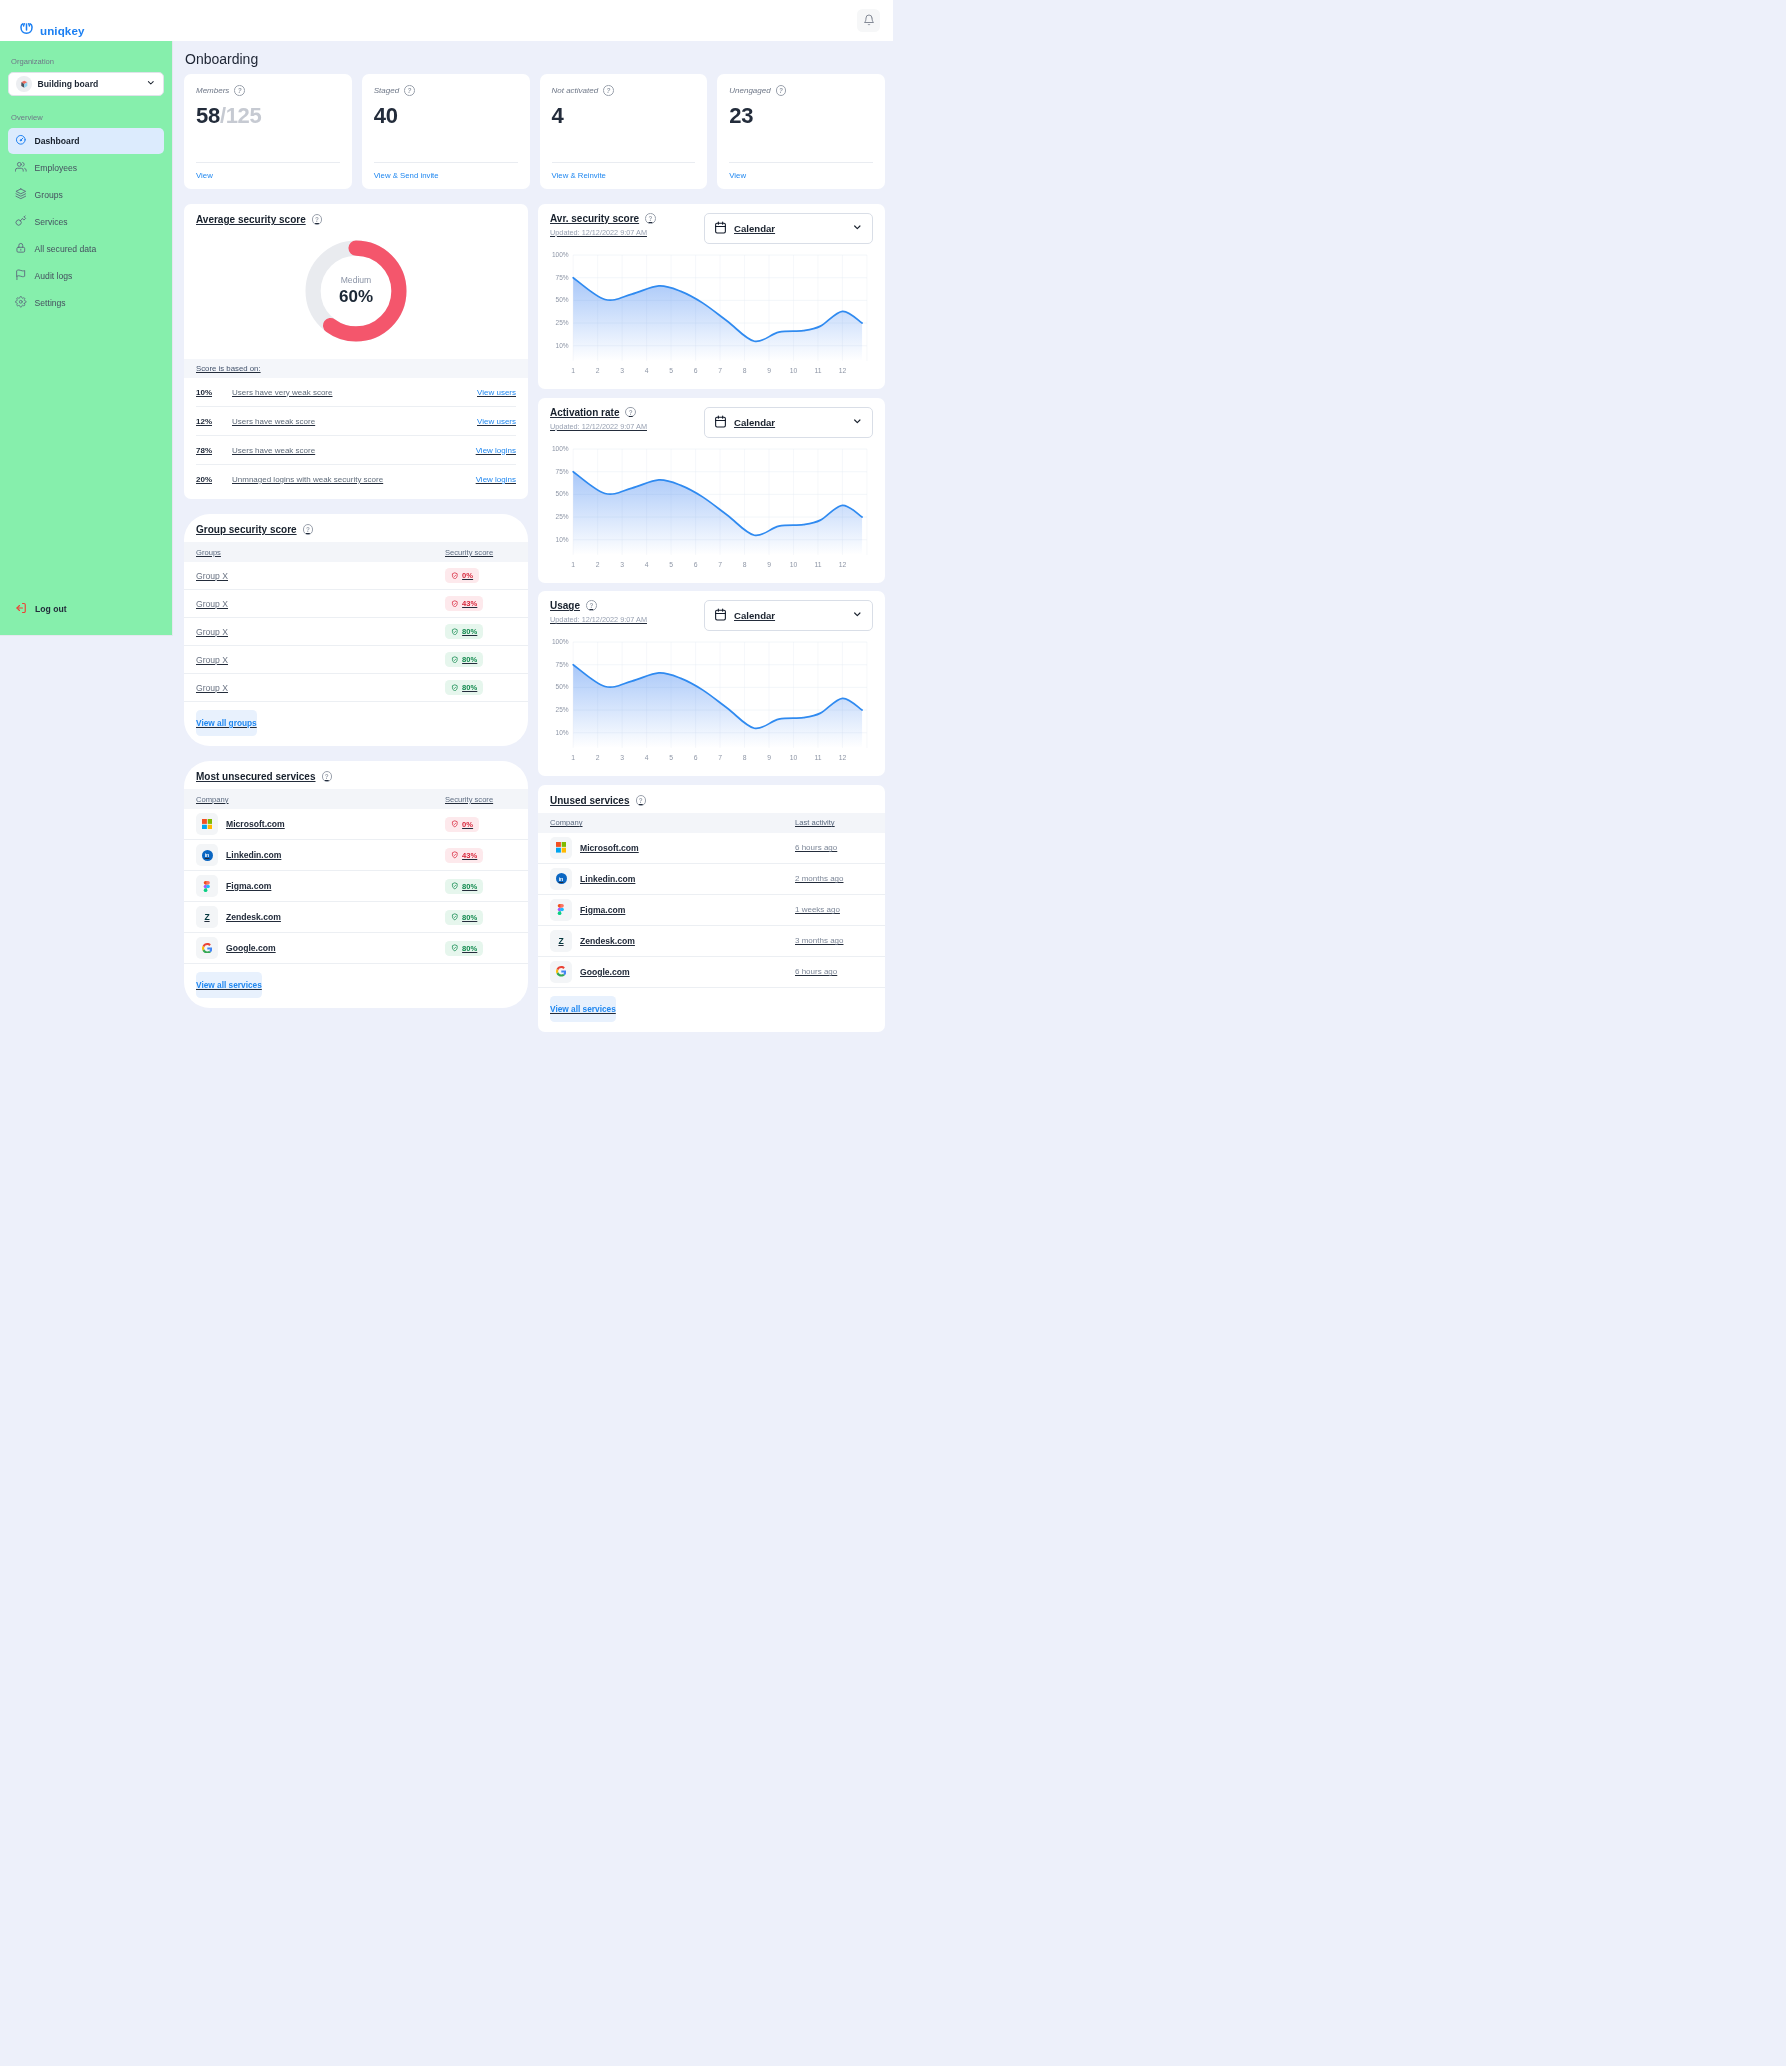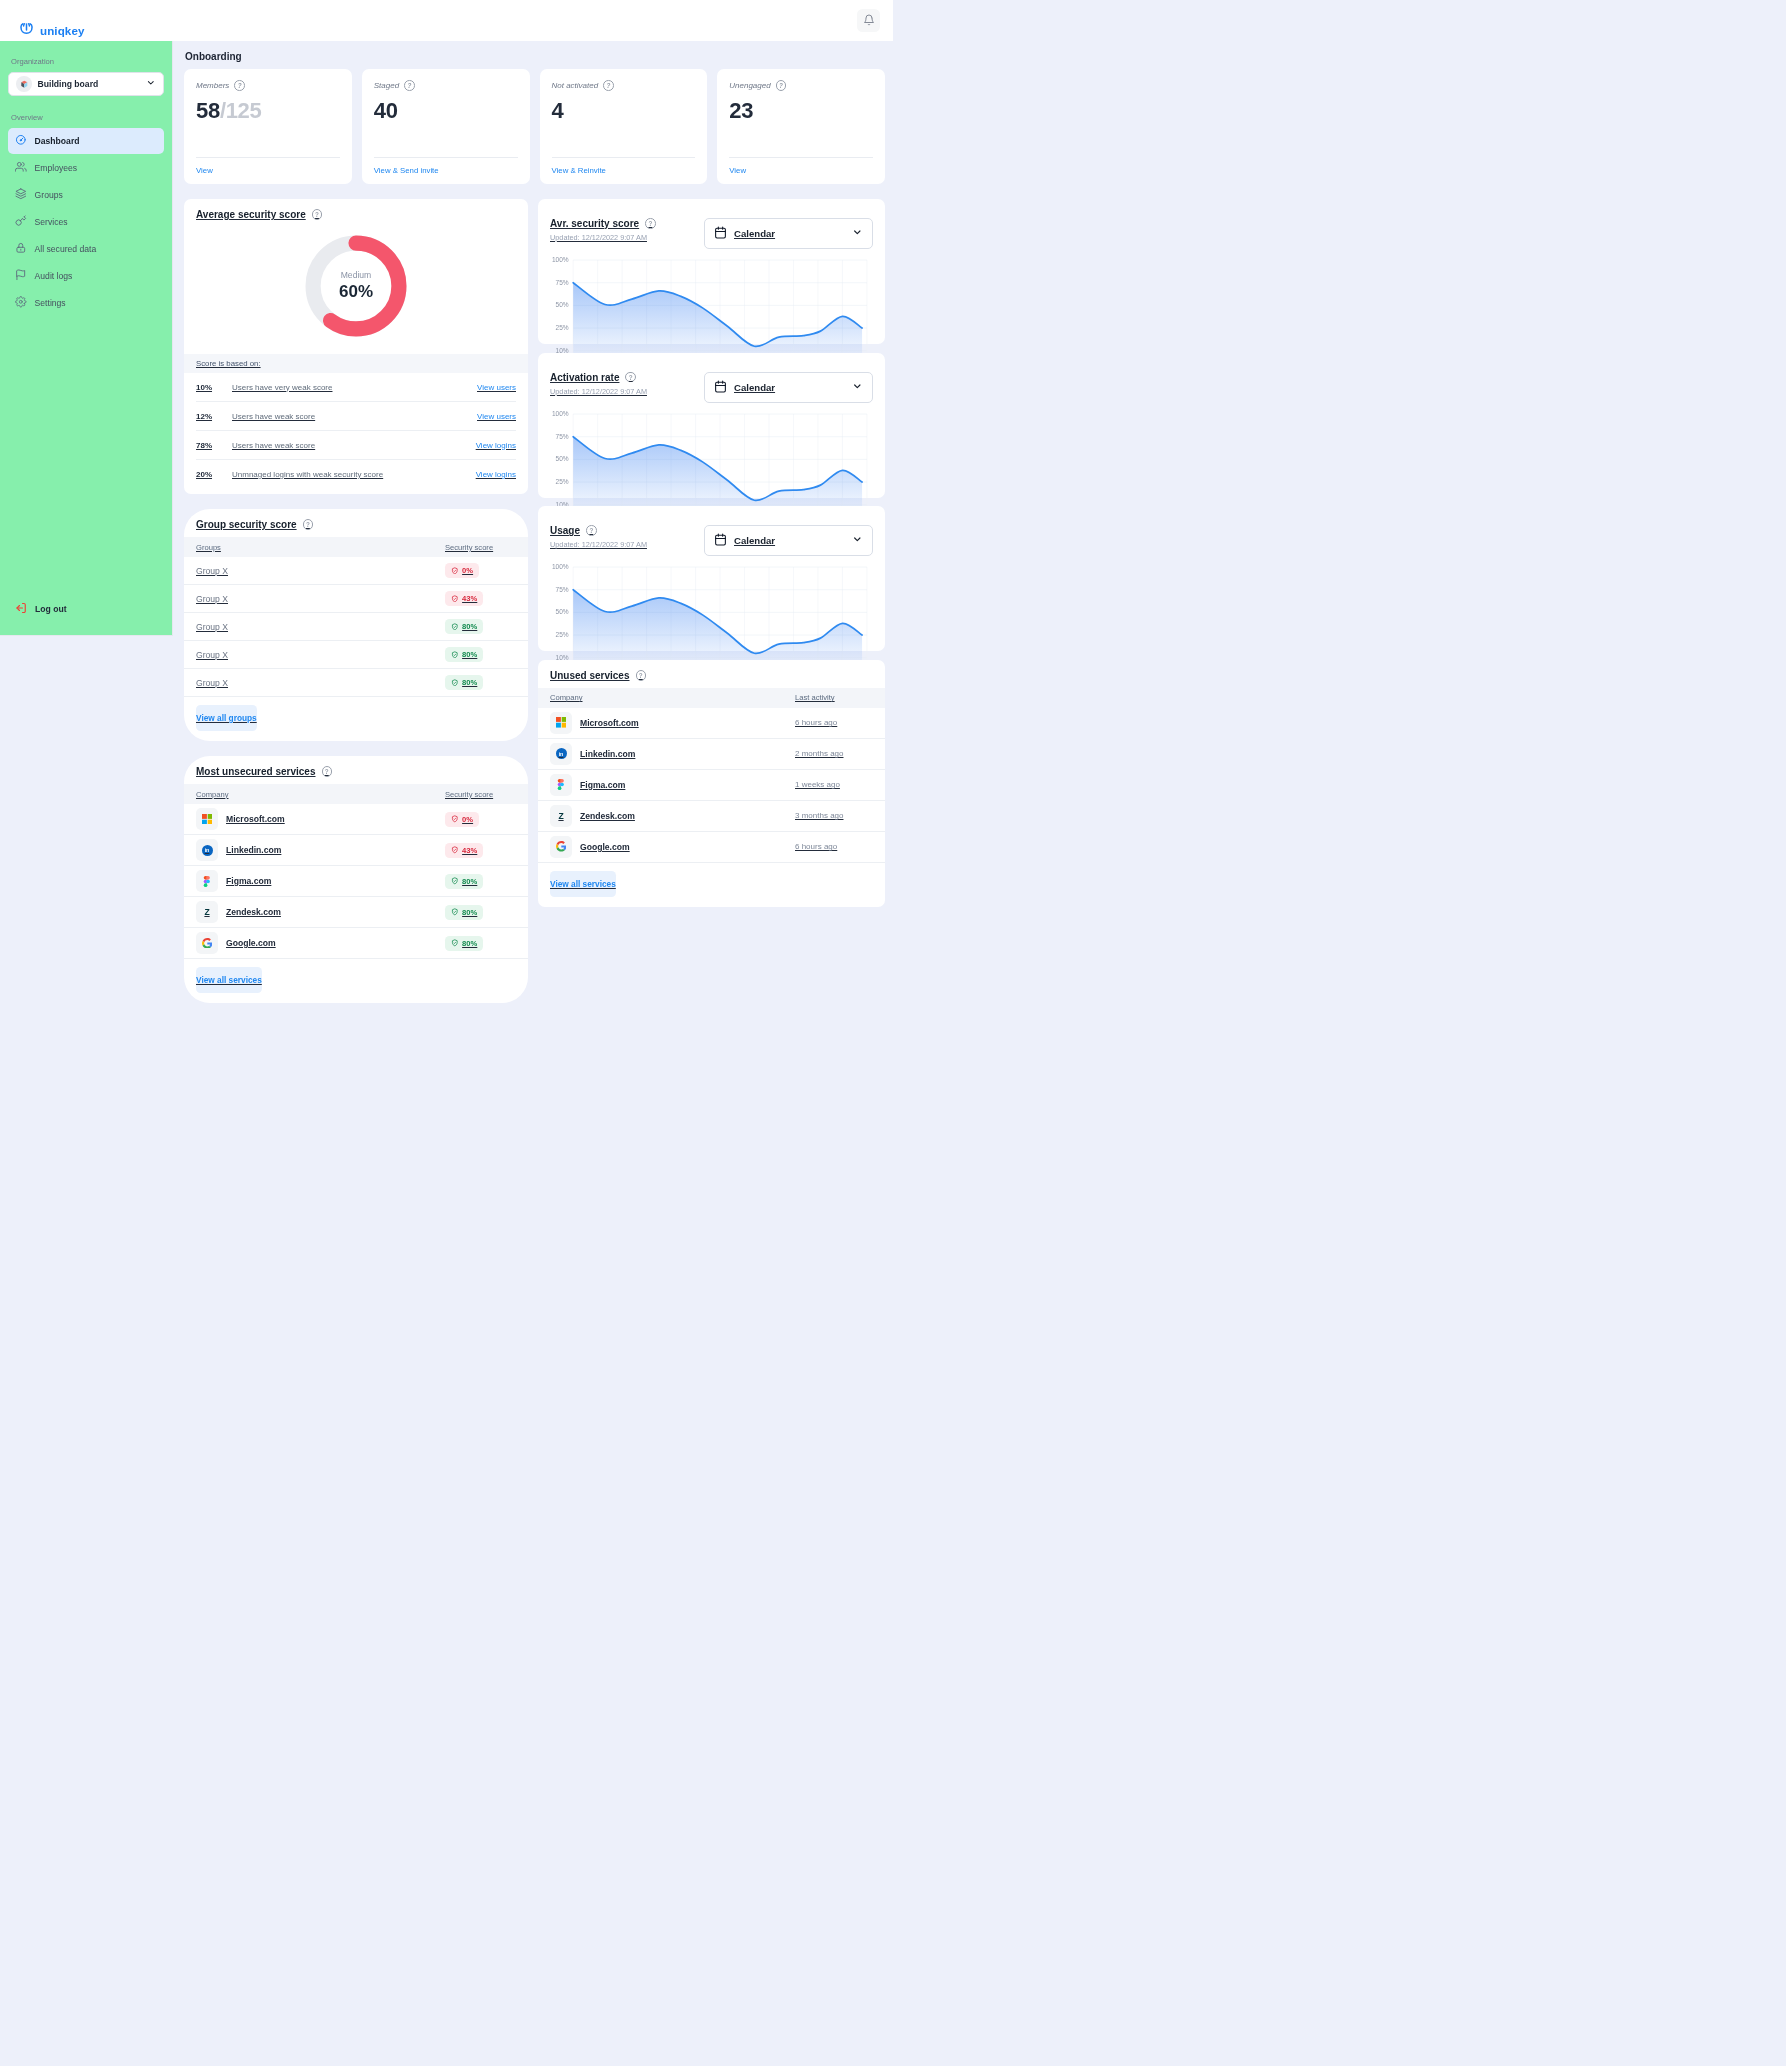--- a/index.html
+++ b/index.html
@@ -20,21 +20,21 @@
   .org-avatar { width:15.6px; height:15.6px; border-radius:50%; background:#eceef1; display:flex; align-items:center; justify-content:center; }
   .org-name { font-size:8.6px; font-weight:600; color:#1c2532; flex:1; }
   .overview-label { margin-top:17px; }
   .nav { display:flex; flex-direction:column; gap:1px; }
   .nav-item { height:26px; display:flex; align-items:center; gap:8px; padding:0 7px; border-radius:5px; font-size:8.6px; color:#45505f; cursor:pointer; }
   .nav-item svg { flex:0 0 auto; }
   .nav-item.active { background:#dcebfd; color:#17202c; font-weight:700; }
   .logout { position:absolute; left:8px; bottom:14px; width:156px; height:25px; display:flex; align-items:center; gap:8px; padding:0 7px; font-size:8.6px; color:#232c3b; font-weight:600; cursor:pointer; }
   
   .main { position:absolute; left:173px; top:41px; width:721px; height:992px; padding:6px 9px 0 11px; }
-  .page-title { font-size:10px; font-weight:700; color:#1d2433; margin:4px 0 7px 1px; }
+  .page-title { font-size:14px; font-weight:400; color:#1d2433; margin:4px 0 7px 1px; }
   .stats-row { display:grid; grid-template-columns:repeat(4,1fr); gap:10px; }
   .card { background:#fff; border-radius:7px; }
   .stat-card { height:115px; padding:11px 12px 9px 12px; display:flex; flex-direction:column; }
   .stat-label-row { display:flex; align-items:center; gap:5px; font-size:8px; color:#6f7888;font-style:italic; }
   .stat-value { margin-top:7px; font-size:22px; font-weight:600; color:#232c3b; letter-spacing:-0.3px; }
   .stat-value .suffix { color:#c6cad2; }
   .stat-divider { margin-top:auto; border-top:0.5px solid #e9ecf1; }
   .link { color:#1f87f0; font-size:7.8px; font-weight:500; cursor:pointer; text-decoration:none; }
   .stat-card .link { padding-top:8px; display:inline-block; }
   .q { width:10.6px; height:10.6px; border:1px solid #9aa1ac; border-radius:50%; color:#9aa1ac; font-size:6.3px; font-weight:700; display:inline-flex; align-items:center; justify-content:center; flex:0 0 auto; cursor:pointer; }
@@ -69,21 +69,21 @@
   .g-name { font-size:8.6px; color:#6a7383; }
   .company { display:flex; align-items:center; gap:8px; font-size:8.6px; font-weight:600; color:#222b3a; }
   .svc-icon { width:22px; height:22px; border-radius:5px; background:#f3f5f7; display:flex; align-items:center; justify-content:center; }
   .badge { display:inline-flex; align-items:center; gap:3.5px; height:15px; padding:0 6px; border-radius:4.5px; font-size:7.6px; font-weight:700; width:max-content; }
   .badge.bad { background:#fde9ec; color:#d7263b; }
   .badge.good { background:#e6f6ed; color:#118a4e; }
   .footer-btn { margin:8px 12px 0 12px; height:26px; background:#e8f1fd; border:none; border-radius:4.5px; color:#1f87f0; font-size:8.3px; font-weight:600; font-family:inherit; cursor:pointer; display:flex; align-items:center; justify-content:center; }
   .lin-circle { width:11px; height:11px; border-radius:50%; background:#0a66c2; color:#fff; font-size:5.3px; font-weight:700; display:flex; align-items:center; justify-content:center; }
   .zendesk-z { color:#03363d; font-weight:800; font-size:8.6px; }
   
-  .chart-card { height:145px; padding:19px 12px 0 12px; }
+  .chart-card { height:185px; padding:9px 12px 0 12px; }
   .chart-head { display:flex; justify-content:space-between; align-items:flex-start; }
   .updated { margin-top:4px; font-size:7.3px; color:#98a1b2; }
   .range-select { width:169px; height:31px; border:0.8px solid #d9dee7; border-radius:5px; background:#fff; display:flex; align-items:center; gap:7px; padding:0 9px; cursor:pointer; }
   .range-label { font-size:9.6px; font-weight:600; color:#1a222e; flex:1; }
   .area-chart { display:block; margin-top:3px; }
   
   .unused-card { padding:10px 0 10px 0; }
   .activity { font-size:8px; color:#7d8798; }
 </style>
 </head>

